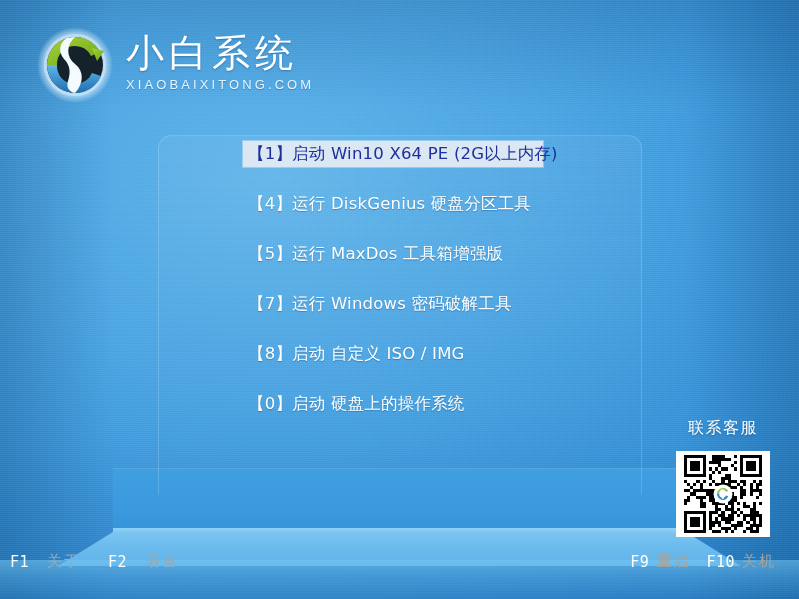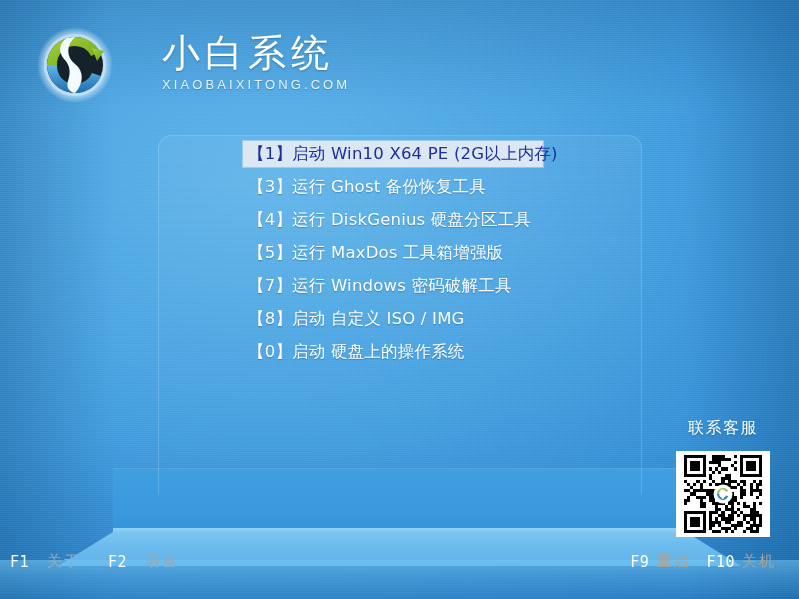--- a/index.html
+++ b/index.html
@@ -53,40 +53,40 @@
   
   #menu-panel{
     position:absolute; left:158px; top:135px; width:484px; height:360px;
     border-radius:14px 14px 0 0;
     background:linear-gradient(180deg, rgba(255,255,255,.055) 0%, rgba(255,255,255,.02) 55%, rgba(255,255,255,0) 100%);
     border:1px solid rgba(255,255,255,.17);
     border-bottom:none;
   }
 
   
-  #logo{ position:absolute; left:34px; top:24px; display:flex; align-items:center;gap:36px; }
+  #logo{ position:absolute; left:34px; top:24px; display:flex; align-items:center; }
   #logo-mark{ position:relative; width:82px; height:82px; }
   #logo-text-wrap{ margin-left:10px; margin-top:-4px; }
   #logo-title{
     font-family:"DejaVu Sans","Liberation Sans",sans-serif;
     font-size:38px; color:#ffffff; letter-spacing:5px; line-height:1.05;
     text-shadow:0 1px 2px rgba(0,50,100,.35);
     font-weight:400;
   }
   #logo-sub{
     font-family:"Liberation Sans",sans-serif;
     font-size:13px; color:#e7f4ff; letter-spacing:3.1px; margin-top:4px;
     text-shadow:0 1px 1px rgba(0,50,100,.30);
   }
 
   
   #menu-list{ position:absolute; left:243px; top:141px; width:320px; }
   .menu-item{
     height:26px; display:flex; align-items:center;
-    margin-bottom:7px; padding-left:5px;
+    margin-bottom:24px; padding-left:5px;
     font-size:16.5px; color:#ffffff; white-space:nowrap;
     font-family:"DejaVu Sans","Liberation Sans",sans-serif;
     text-shadow:0 1px 1px rgba(10,60,110,.35);
     letter-spacing:.2px;
   }
   .menu-item.selected{
     background:#dbe8f4;
     color:#1d2f9b;
     text-shadow:none;
     width:300px;
@@ -168,23 +168,20 @@
   </div>
   <div id="logo-text-wrap">
     <div id="logo-title">小白系统</div>
     <div id="logo-sub">XIAOBAIXITONG.COM</div>
   </div>
 </div>
 
 <div id="menu-list">
     <div class="menu-item selected">
       <span>【1】启动 Win10 X64 PE (2G以上内存)</span>
-    </div>
-    <div class="menu-item">
-      <span>【3】运行 Ghost 备份恢复工具</span>
     </div>
     <div class="menu-item">
       <span>【4】运行 DiskGenius 硬盘分区工具</span>
     </div>
     <div class="menu-item">
       <span>【5】运行 MaxDos 工具箱增强版</span>
     </div>
     <div class="menu-item">
       <span>【7】运行 Windows 密码破解工具</span>
     </div>

